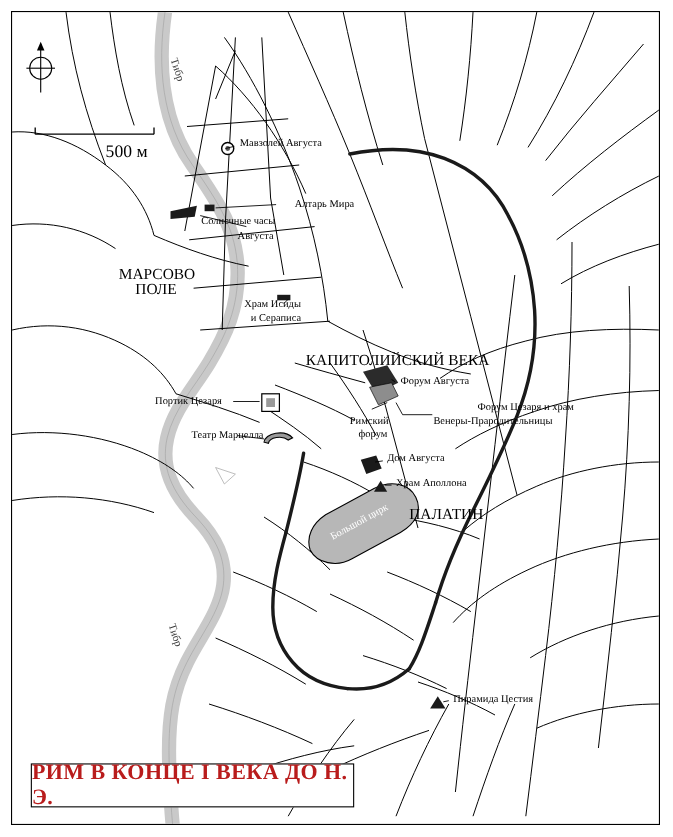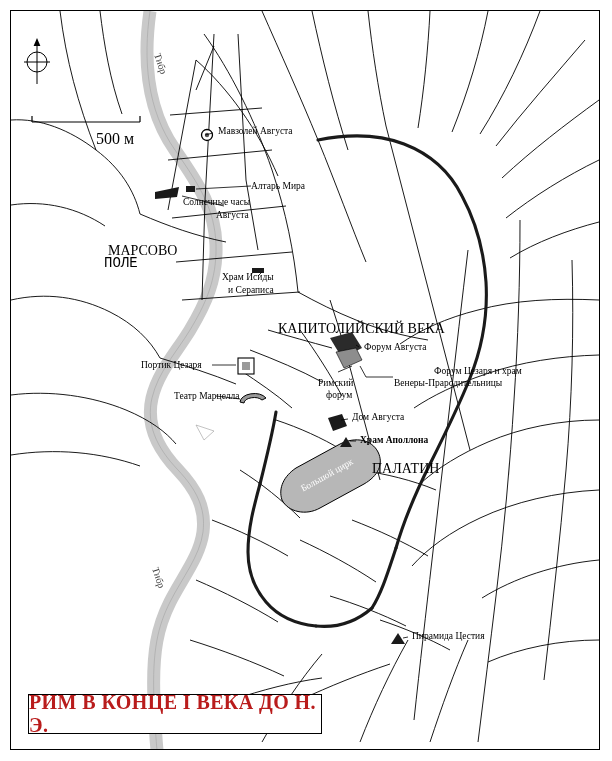--- a/index.html
+++ b/index.html
@@ -243,27 +243,27 @@
 
     </g>
   </svg>
 
   <div class="label scale-text">500 м</div>
 
   <div class="label lbl-river" style="left:150px; top:58px; transform:rotate(72deg);">Тибр</div>
   <div class="label lbl-river" style="left:148px; top:572px; transform:rotate(72deg);">Тибр</div>
 
   <div class="label lbl-area" style="left:108px; top:243px;">МАРСОВО</div>
-  <div class="label lbl-area" style="left:104px; top:256px;font-family:Liberation Mono, monospace;">ПОЛЕ</div>
+  <div class="label lbl-area" style="left:123px; top:256px;">ПОЛЕ</div>
   <div class="label lbl-area" style="left:278px; top:321px;">КАПИТОЛИЙСКИЙ ВЕКА</div>
   <div class="label lbl-area" style="left:372px; top:461px;">ПАЛАТИН</div>
 
   <div class="label lbl-small" style="left:218px; top:126px;">Мавзолей Августа</div>
 
-  <div class="label lbl-small" style="left:251px; top:181px;">Алтарь Мира</div>
+  <div class="label lbl-small" style="left:268px; top:181px;">Алтарь Мира</div>
 
   <div class="label lbl-small" style="left:183px; top:197px;">Солнечные часы</div>
   <div class="label lbl-small" style="left:216px; top:210px;">Августа</div>
 
   <div class="label lbl-small" style="left:222px; top:272px;text-align:right;">Храм Исиды</div>
   <div class="label lbl-small" style="left:228px; top:285px;">и Сераписа</div>
 
   <div class="label lbl-small" style="left:364px; top:342px;">Форум Августа</div>
 
   <div class="label lbl-small" style="left:394px; top:366px;margin-left:40px;">Форум Цезаря и храм</div>
@@ -271,21 +271,21 @@
 
   <div class="label lbl-small" style="left:318px; top:378px;">Римский</div>
   <div class="label lbl-small" style="left:326px; top:390px;">форум</div>
 
   <div class="label lbl-small" style="left:141px; top:360px;">Портик Цезаря</div>
 
   <div class="label lbl-small" style="left:146px; top:391px;padding-left:28px;">Театр Марцелла</div>
 
   <div class="label lbl-small" style="left:352px; top:412px;">Дом Августа</div>
 
-  <div class="label lbl-small" style="left:360px; top:435px;font-weight:bold;">Храм Аполлона</div>
+  <div class="label lbl-small" style="left:360px; top:435px;">Храм Аполлона</div>
 
   <div class="label lbl-small" style="left:298px; top:470px; transform:rotate(-29deg); color:#ffffff;">Большой цирк</div>
 
   <div class="label lbl-small" style="left:412px; top:631px;">Пирамида Цестия</div>
 
   <div class="title-box">
     <span class="title-text">РИМ В КОНЦЕ I ВЕКА ДО Н. Э.</span>
   </div>
 
 </div>

